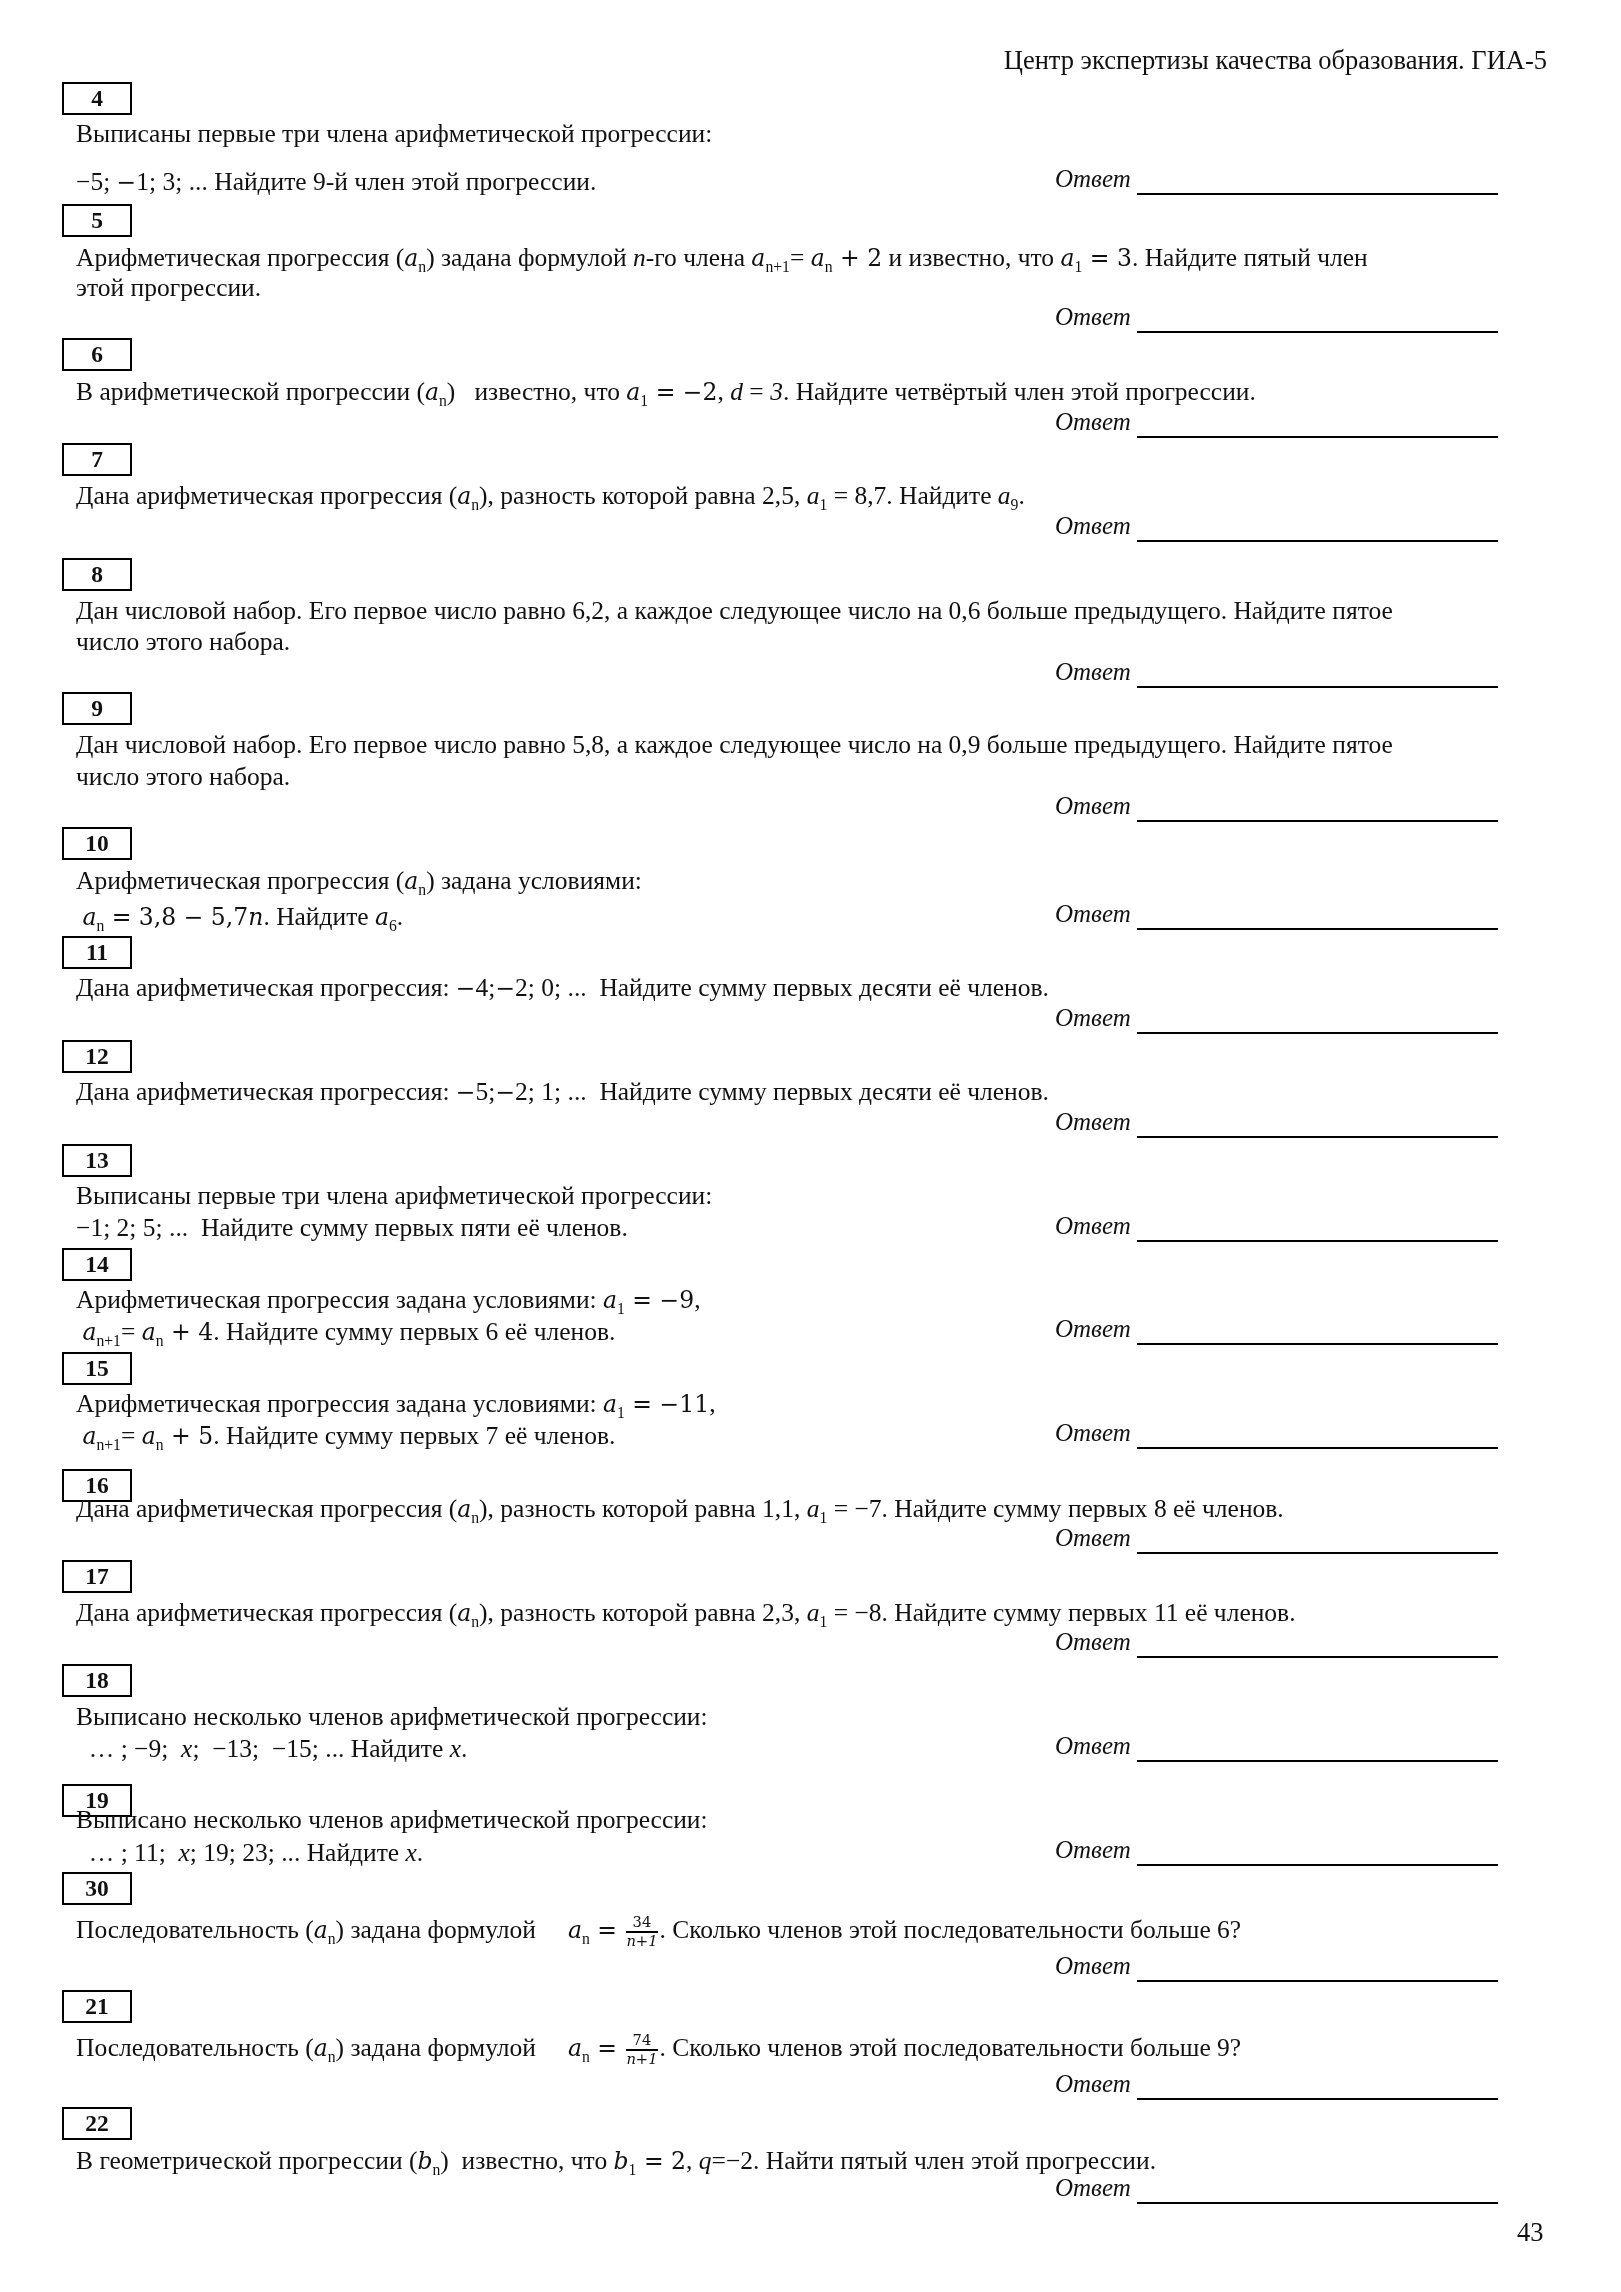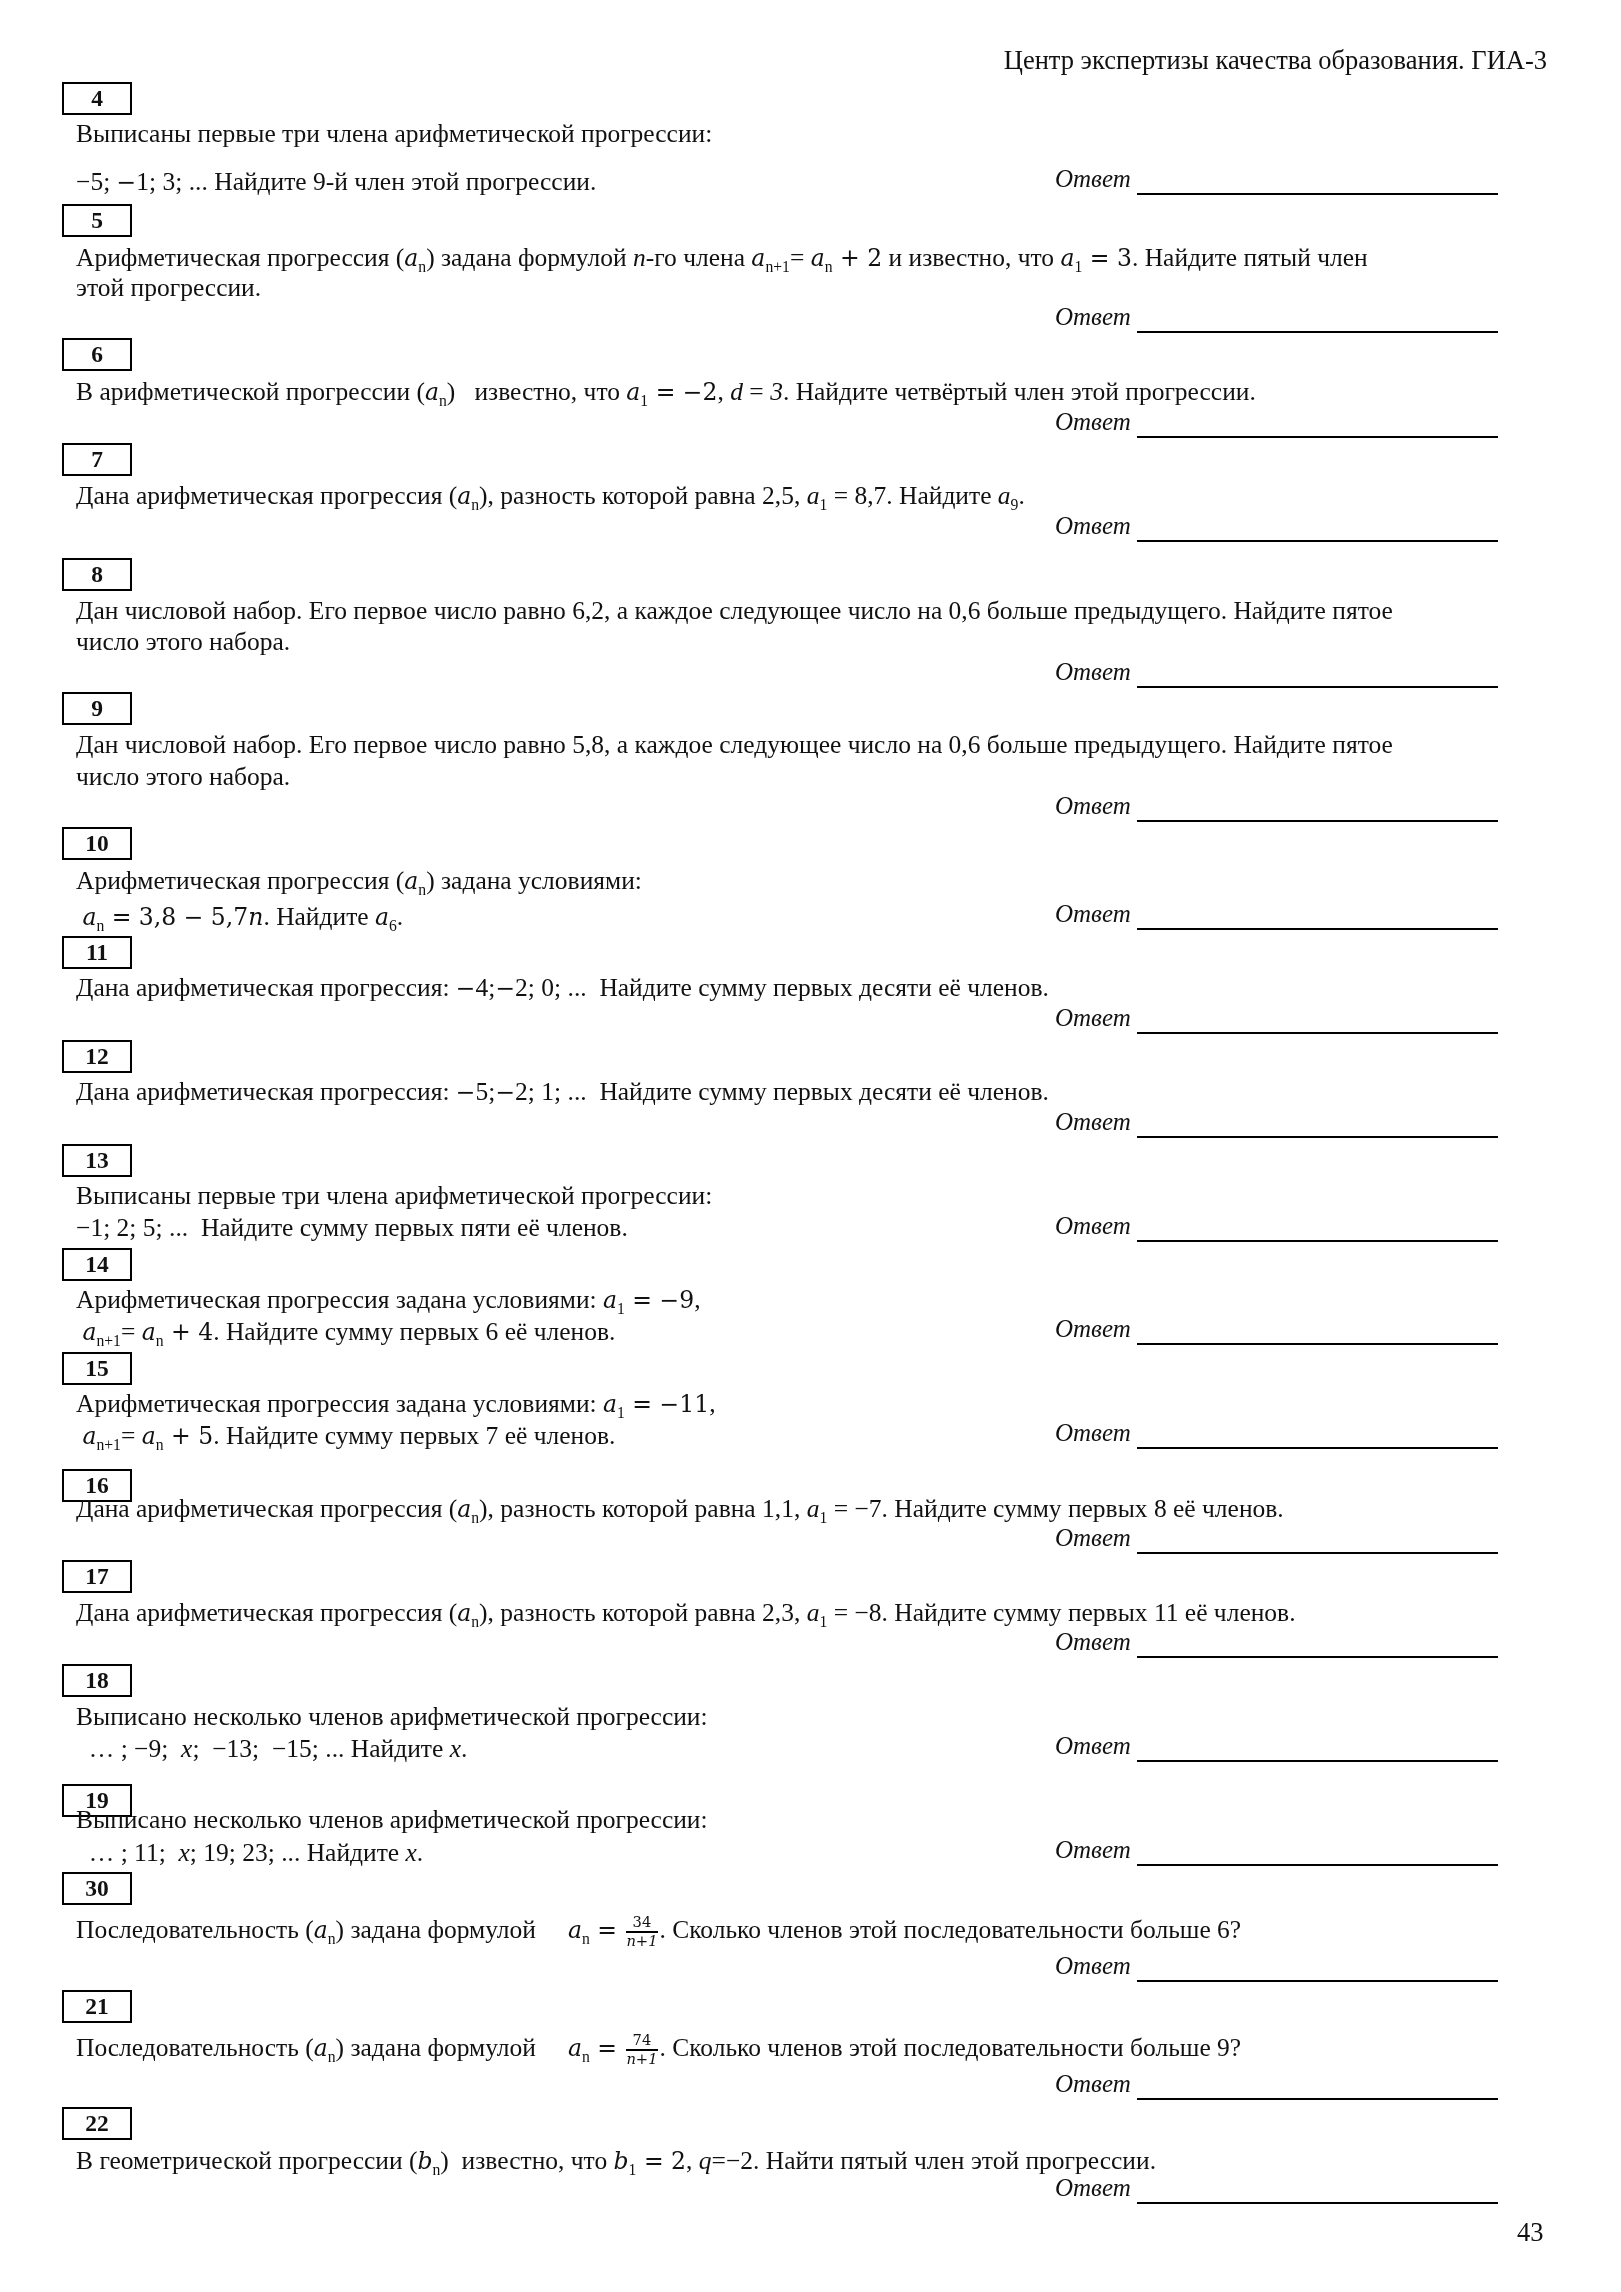--- a/index.html
+++ b/index.html
@@ -17,21 +17,21 @@
   .frac .num { display:block; border-bottom:2px solid #000; padding:0 2px; }
   .frac .den { display:block; font-style:italic; }
   .answer { position:absolute; left:1055px; height:33px; width:443px; }
   .answer .lbl { position:absolute; left:0; bottom:2px; font-style:italic; font-size:25px; }
   .answer .rule { position:absolute; left:82px; right:0; bottom:0; border-bottom:2px solid #000; }
   .pagenum { position:absolute; left:1517px; top:2217px; font-size:26.5px; }
 </style>
 </head>
 <body>
 
-<div class="header">Центр экспертизы качества образования. ГИА-3</div>
+<div class="header">Центр экспертизы качества образования. ГИА-5</div>
 <div id="problems">
     <div class="box" style="top: 82px;">4</div>
     <div class="line" style="top: 118px;"><span style="white-space: pre;">Выписаны первые три члена арифметической прогрессии:</span></div>
     <div class="line" style="top: 166px;"><span style="white-space: pre;">−5; </span><span class="m" style="white-space: pre;">−</span><span style="white-space: pre;">1; 3; ... Найдите 9-й член этой прогрессии.</span></div>
     <div class="answer" style="top: 162px;">
       <span class="lbl">Ответ</span>
       <span class="rule"></span>
     </div>
     <div class="box" style="top: 204px;">5</div>
     <div class="line" style="top: 242px;"><span style="white-space: pre;">Арифметическая прогрессия (</span><span class="mi" style="white-space: pre;">a</span><sub style="white-space: pre;">n</sub><span style="white-space: pre;">) задана формулой </span><span class="i" style="white-space: pre;">n</span><span style="white-space: pre;">-го члена </span><span class="mi" style="white-space: pre;">a</span><sub style="white-space: pre;">n+1</sub><span style="white-space: pre;">= </span><span class="mi" style="white-space: pre;">a</span><sub style="white-space: pre;">n</sub><span class="m" style="white-space: pre;"> + 2</span><span style="white-space: pre;"> и известно, что </span><span class="mi" style="white-space: pre;">a</span><sub style="white-space: pre;">1</sub><span class="m" style="white-space: pre;"> = 3</span><span style="white-space: pre;">. Найдите пятый член</span></div>
@@ -53,21 +53,21 @@
       <span class="rule"></span>
     </div>
     <div class="box" style="top: 558px;">8</div>
     <div class="line" style="top: 595px;"><span style="white-space: pre;">Дан числовой набор. Его первое число равно 6,2, а каждое следующее число на 0,6 больше предыдущего. Найдите пятое</span></div>
     <div class="line" style="top: 626px;"><span style="white-space: pre;">число этого набора.</span></div>
     <div class="answer" style="top: 655px;">
       <span class="lbl">Ответ</span>
       <span class="rule"></span>
     </div>
     <div class="box" style="top: 692px;">9</div>
-    <div class="line" style="top: 729px;"><span style="white-space: pre;">Дан числовой набор. Его первое число равно 5,8, а каждое следующее число на 0,6 больше предыдущего. Найдите пятое</span></div>
+    <div class="line" style="top: 729px;"><span style="white-space: pre;">Дан числовой набор. Его первое число равно 5,8, а каждое следующее число на 0,9 больше предыдущего. Найдите пятое</span></div>
     <div class="line" style="top: 761px;"><span style="white-space: pre;">число этого набора.</span></div>
     <div class="answer" style="top: 789px;">
       <span class="lbl">Ответ</span>
       <span class="rule"></span>
     </div>
     <div class="box" style="top: 827px;">10</div>
     <div class="line" style="top: 865px;"><span style="white-space: pre;">Арифметическая прогрессия (</span><span class="mi" style="white-space: pre;">a</span><sub style="white-space: pre;">n</sub><span style="white-space: pre;">) задана условиями:</span></div>
     <div class="line" style="top: 901px;"><span style="white-space: pre;"> </span><span class="mi" style="white-space: pre;">a</span><sub style="white-space: pre;">n</sub><span class="m" style="white-space: pre;"> = 3,8 − 5,7</span><span class="mi" style="white-space: pre;">n</span><span style="white-space: pre;">. Найдите </span><span class="mi" style="white-space: pre;">a</span><sub style="white-space: pre;">6</sub><span style="white-space: pre;">.</span></div>
     <div class="answer" style="top: 897px;">
       <span class="lbl">Ответ</span>

